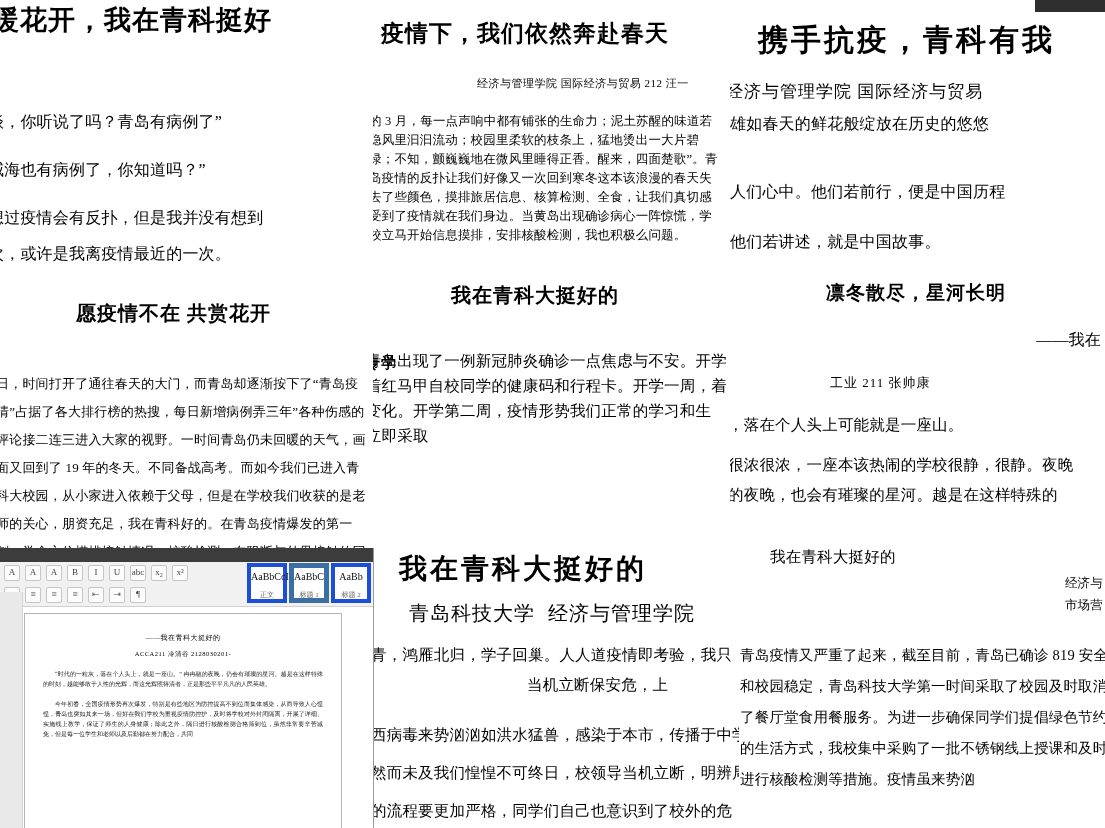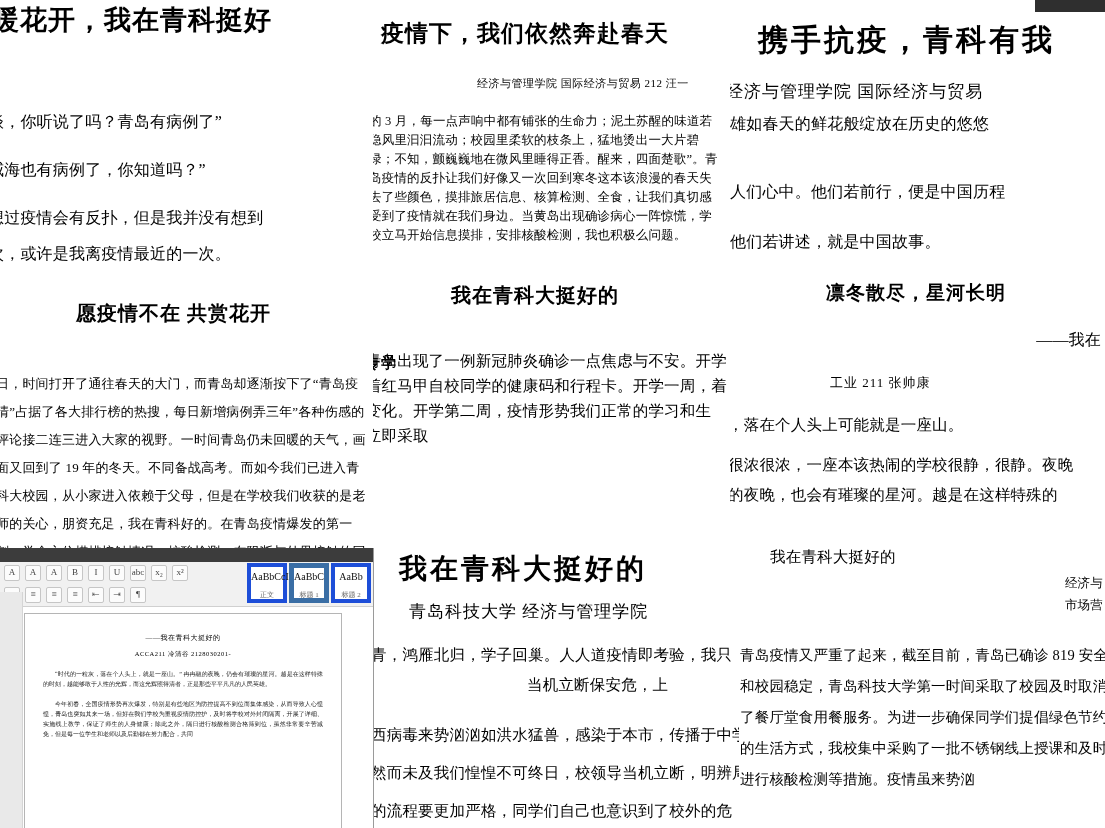--- a/index.html
+++ b/index.html
@@ -240,21 +240,21 @@
     <div class="body-md nowrapline" style="position:absolute; left:-2px; top:142px;">，落在个人头上可能就是一座山。</div>
     <div class="body-md nowrapline" style="position:absolute; left:-2px; top:182px;">很浓很浓，一座本该热闹的学校很静，很静。夜晚</div>
     <div class="body-md nowrapline" style="position:absolute; left:-2px; top:212px;">的夜晚，也会有璀璨的星河。越是在这样特殊的</div>
     <div class="body-md nowrapline" style="position:absolute; left:40px; top:274px;">我在青科大挺好的</div>
   </div>
   <div class="body-sm" style="position:absolute; right:2px; top:574px;">经济与</div>
   <div class="body-sm" style="position:absolute; right:2px; top:596px;">市场营</div>
 
   <div class="frag" style="left:373px; top:548px; width:366px; height:280px;">
     <div class="title-brush" style="position:absolute; left:26px; top:2px; font-size:28px;">我在青科大挺好的</div>
-    <div class="subtitle" style="position:absolute; left:36px; top:52px; font-size:17px;">青岛科技大学  经济与管理学院</div>
+    <div class="subtitle" style="position:absolute; left:36px; top:52px; font-size:20px;font-family:Liberation Mono, monospace;">青岛科技大学  经济与管理学院</div>
     <div class="body-md nowrapline" style="position:absolute; left:-2px; top:94px;">青，鸿雁北归，学子回巢。人人道疫情即考验，我只</div>
     <div class="body-md nowrapline" style="position:absolute; left:154px; top:124px;">当机立断保安危，上</div>
     <div class="body-md" style="position:absolute; left:-2px; top:168px; width:380px; line-height:38px;">西病毒来势汹汹如洪水猛兽，感染于本市，传播于中学然而未及我们惶惶不可终日，校领导当机立断，明辨局的流程要更加严格，同学们自己也意识到了校外的危险，外。</div>
   </div>
 
   <div class="frag" style="left:740px; top:640px; width:365px; height:188px;">
     <div class="body-md" style="position:absolute; left:0px; top:0px; width:378px; line-height:31px; font-size:14.5px;">青岛疫情又严重了起来，截至目前，青岛已确诊 819 安全和校园稳定，青岛科技大学第一时间采取了校园及时取消了餐厅堂食用餐服务。为进一步确保同学们提倡绿色节约的生活方式，我校集中采购了一批不锈钢线上授课和及时进行核酸检测等措施。疫情虽来势汹</div>
   </div>
 
   <div class="word-win">

